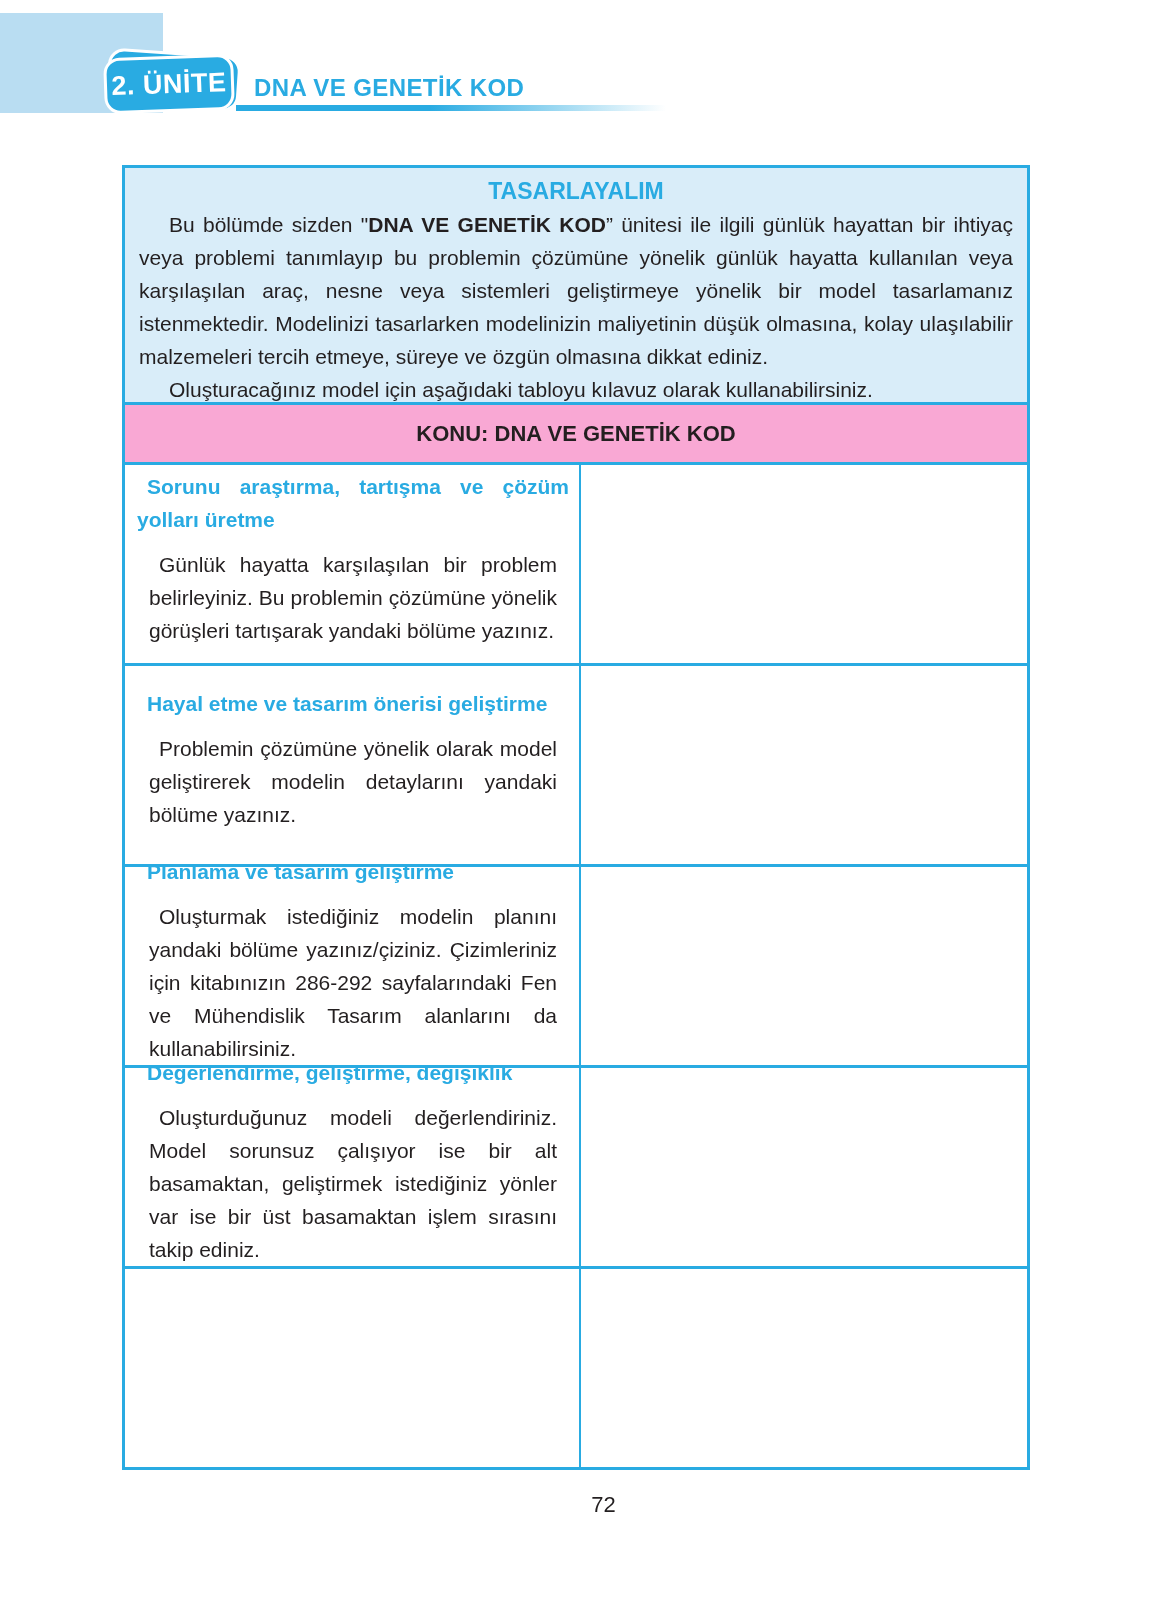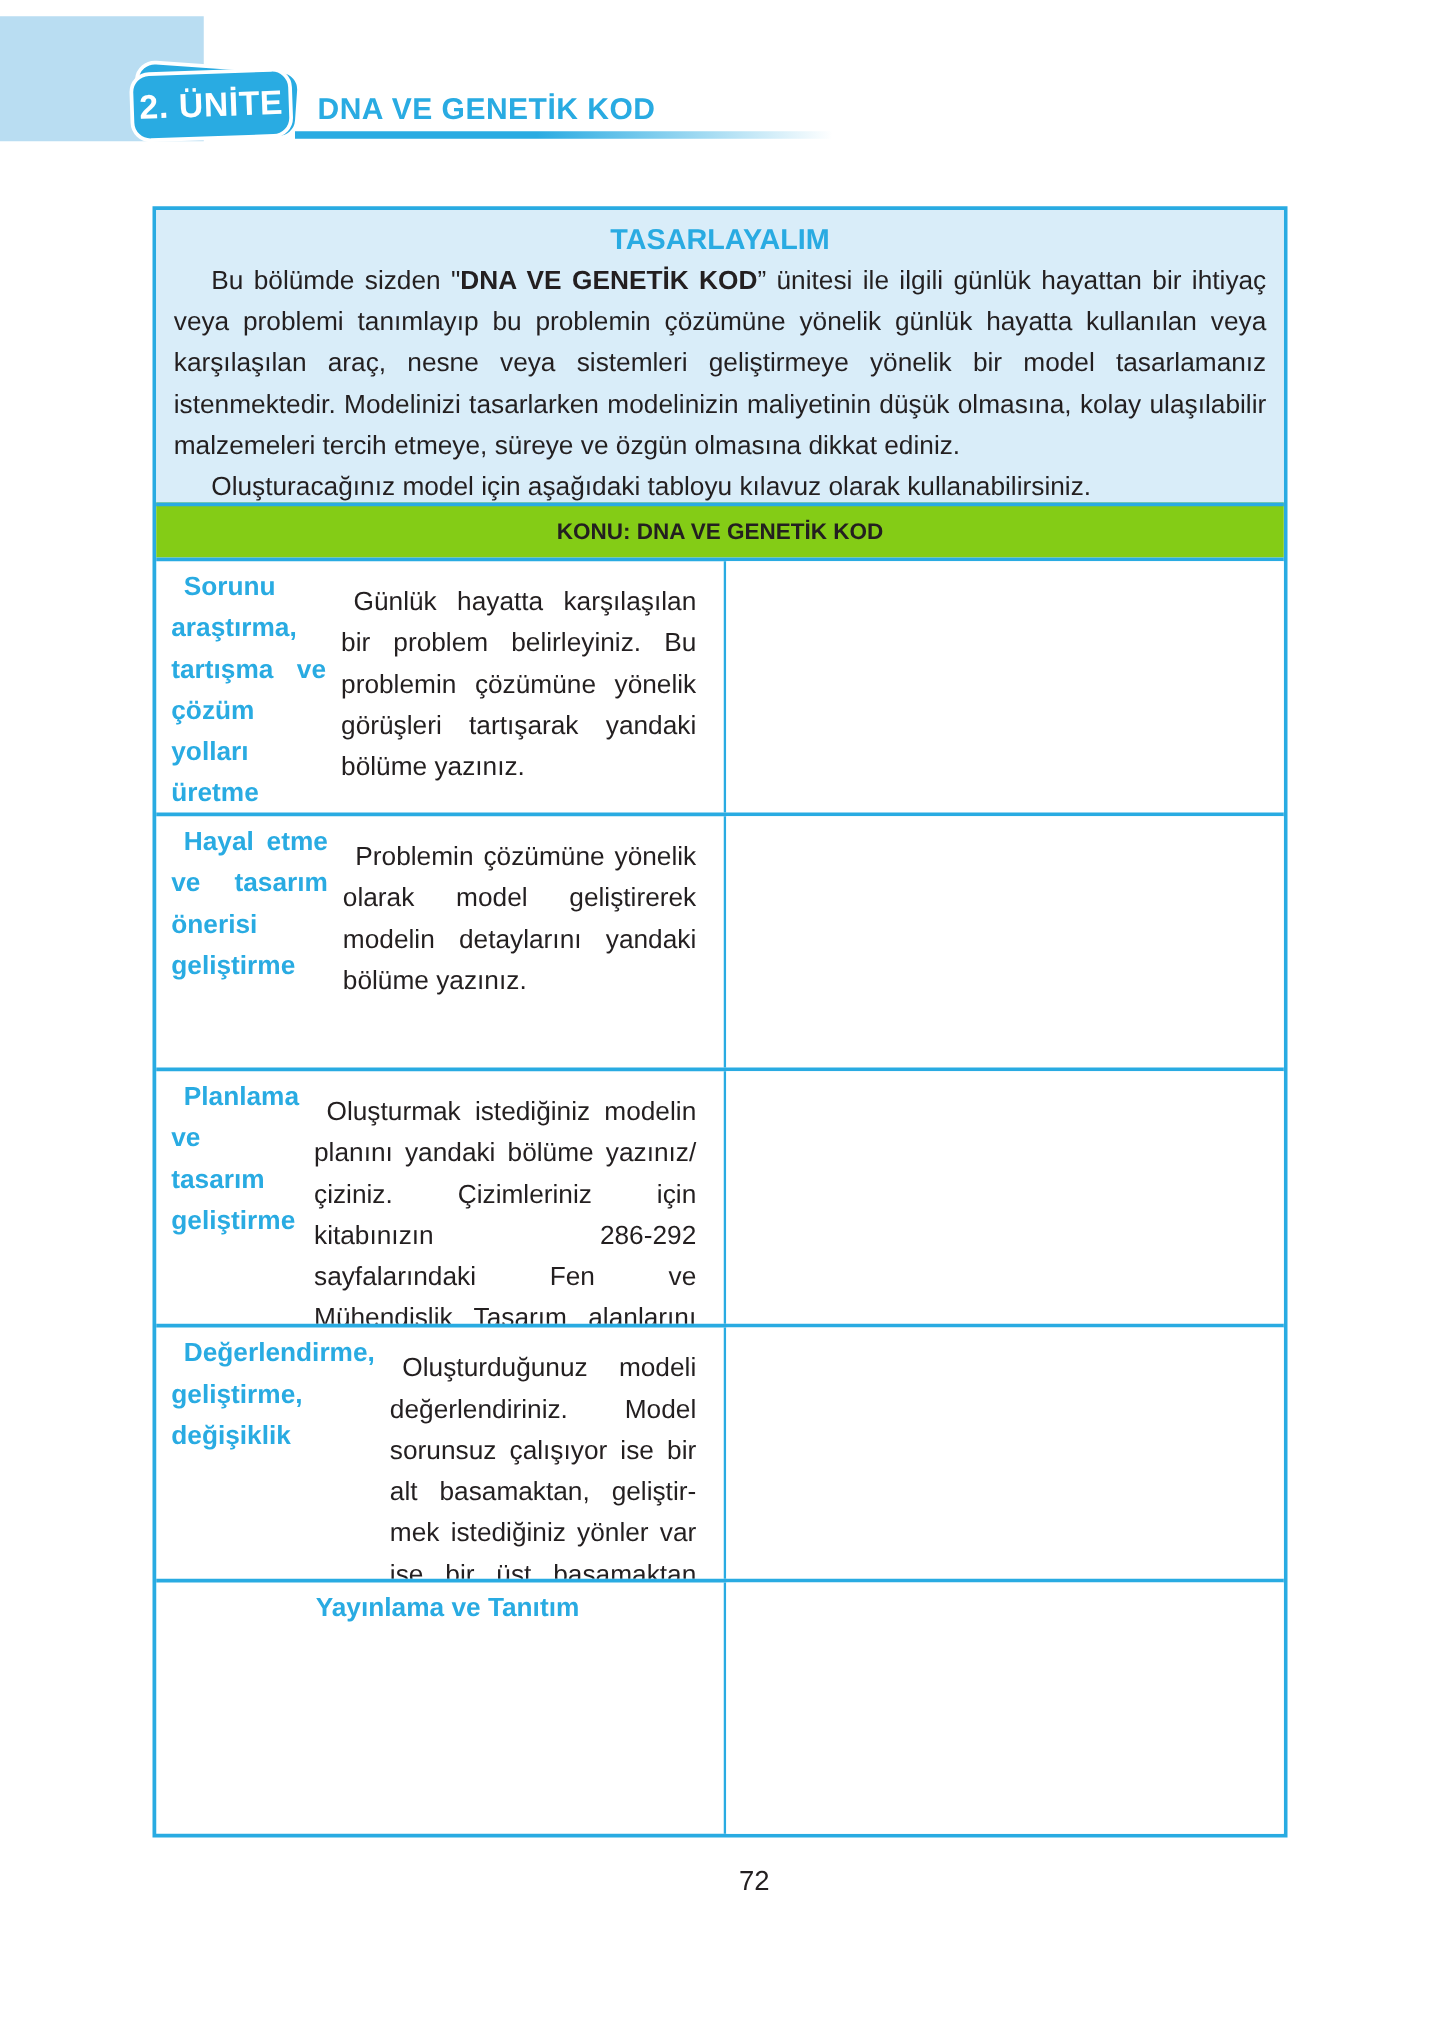--- a/index.html
+++ b/index.html
@@ -30,26 +30,26 @@
     background:linear-gradient(to right,var(--accent) 0%,var(--accent) 45%,rgba(41,171,226,0) 100%);}
 
   
   .sheet{position:absolute;left:122px;top:165px;width:908px;height:1305px;
     border:3px solid var(--accent);display:flex;flex-direction:column;background:#fff;}
 
   .design-box{height:234px;background:var(--box-bg);padding:4px 14px 0 14px;overflow:hidden;}
   .design-title{text-align:center;color:var(--accent);font-weight:bold;font-size:23px;margin:6px 0 3px 0;}
   .design-para{font-size:21px;line-height:33px;text-align:justify;text-indent:30px;margin:0;color:var(--ink);}
 
-  .konu-row{height:44px;border-top:3px solid var(--accent);display:flex;align-items:center;
-    justify-content:center;background:#84cc16;font-weight:bold;font-size:18px;color:var(--ink);}
+  .konu-row{height:60px;border-top:3px solid var(--accent);display:flex;align-items:center;
+    justify-content:center;background:#f9a8d4;font-weight:bold;font-size:22px;color:var(--ink);}
 
   .trow{flex:1;border-top:3px solid var(--accent);display:flex;min-height:0;}
   .cell-left{width:456px;border-right:2px solid var(--accent);
-    padding:4px 10px 4px 12px;display:flex;flex-direction:row;justify-content:center;overflow:hidden;}
+    padding:4px 10px 4px 12px;display:flex;flex-direction:column;justify-content:center;overflow:hidden;}
   .cell-right{flex:1;background:#fff;}
   .cell-heading{color:var(--accent);font-weight:bold;font-size:21px;line-height:33px;
     text-align:justify;text-indent:10px;margin:0;}
   .cell-body{font-size:21px;line-height:33px;text-align:justify;text-indent:10px;margin:12px;color:var(--ink);}
 
   .page-number{position:absolute;top:1492px;left:0;width:100%;text-align:center;
     font-size:22px;color:var(--ink);padding-left:44px;}
 </style>
 </head>
 <body>
@@ -102,20 +102,19 @@
   <div class="trow">
     <div class="cell-left">
       <p class="cell-heading">Değerlendirme, geliştirme, değişiklik</p>
       <p class="cell-body">Oluşturduğunuz modeli değerlendiriniz. Model sorunsuz çalışıyor ise bir alt basamaktan, geliştir­mek istediğiniz yönler var ise bir üst basamaktan işlem sırasını takip ediniz.</p>
     </div>
     <div class="cell-right"></div>
   </div>
 
   <div class="trow">
     <div class="cell-left">
-      <p class="cell-heading">Yayınlama ve Tanıtım</p>
     </div>
     <div class="cell-right"></div>
   </div>
 
 </div>
 
 <div class="page-number">72</div>
 
 </body></html>

